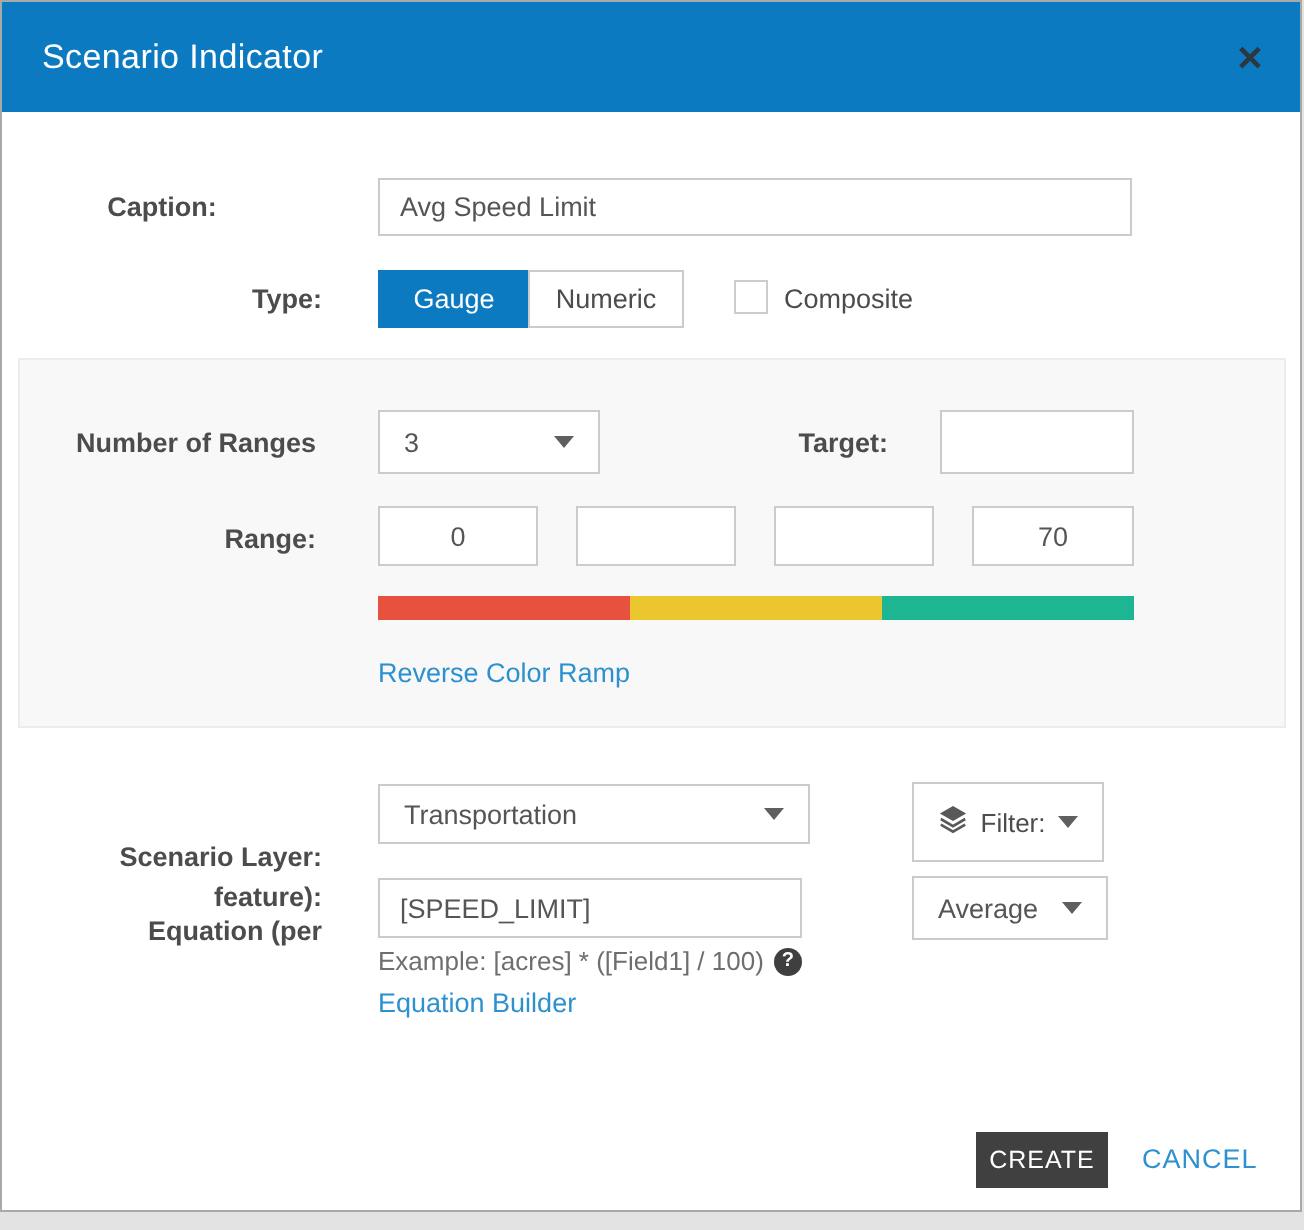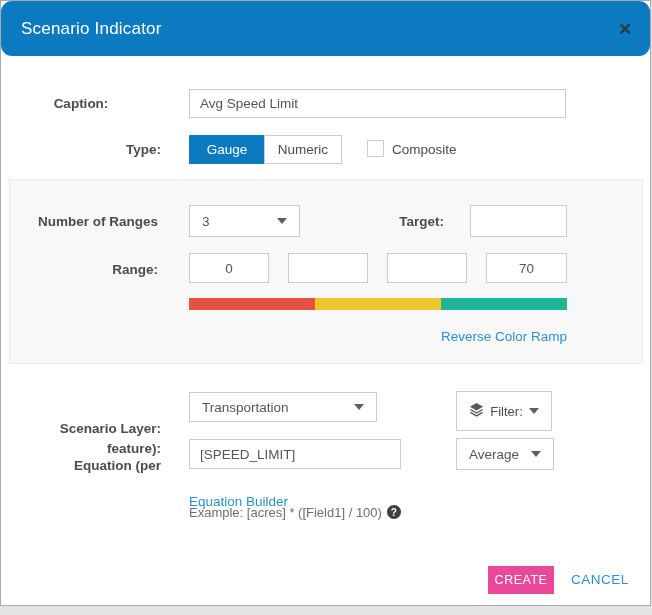--- a/index.html
+++ b/index.html
@@ -12,21 +12,21 @@
   }
   .dialog {
     position: absolute; left: 0; top: 0;
     width: 651px; height: 606px;
     background: #ffffff;
     border: 1px solid #a9a9a9;
   }
   .header {
     position: absolute; left: 0; top: 0; right: 0; height: 55px;
     background: #0c7ac1;
-    display: flex; align-items: center; border-radius: 11px;
+    display: flex; align-items: center;
   }
   .header-title {
     color: #ffffff; font-size: 17px; margin-left: 20px; font-weight: 400;
     letter-spacing: 0.2px;
   }
   .close-btn {
     position: absolute; right: 14px; top: 17px;
     width: 22px; height: 22px;
     color: #2e3640; font-size: 17px; font-weight: bold;
     display: flex; align-items: center; justify-content: center;
@@ -80,31 +80,31 @@
   }
   .filter-btn {
     position: absolute; left: 455px; top: 390px; width: 96px; height: 40px;
     border: 1px solid #cbcbcb; background: #fff;
     display: flex; align-items: center; justify-content: center; gap: 6px;
     font-size: 13px; color: #4c4c4c; cursor: pointer;
   }
   .example-row {
     position: absolute; left: 188px; top: 472px;
     font-size: 13px; color: #6e6e6e;
-    display: flex; align-items: flex-start; gap: 5px; margin-top: 32px;
+    display: flex; align-items: center; gap: 5px;
   }
   .help-icon {
     width: 14px; height: 14px; border-radius: 50%;
     background: #3f3f3f; color: #fff; font-size: 10px; font-weight: bold;
     display: inline-flex; align-items: center; justify-content: center;
     cursor: pointer;
   }
   .create-btn {
     position: absolute; left: 487px; top: 565px; width: 66px; height: 28px;
-    background: #ec4899; color: #fff; border: none;
+    background: #404040; color: #fff; border: none;
     font-size: 12.5px; font-family: "Liberation Sans", sans-serif;
     letter-spacing: 0.5px; cursor: pointer;
     display: flex; align-items: center; justify-content: center;
   }
   .cancel-link {
     position: absolute; left: 570px; top: 571px;
     color: #2d90cf; font-size: 13.5px; letter-spacing: 0.5px; cursor: pointer;
   }
   .layers-icon { display: inline-block; }
 </style>
@@ -142,24 +142,24 @@
   <input class="txt-input center" style="left: 188px; top: 252px; width: 80px; height: 30px;" value="0">
   <input class="txt-input center" style="left: 287px; top: 252px; width: 80px; height: 30px;" value="">
   <input class="txt-input center" style="left: 386px; top: 252px; width: 80px; height: 30px;" value="">
   <input class="txt-input center" style="left: 485px; top: 252px; width: 81px; height: 30px;" value="70">
 
   <div class="ramp">
     <div style="background: rgb(232, 80, 63);"></div>
     <div style="background: rgb(236, 198, 47);"></div>
     <div style="background: rgb(30, 181, 147);"></div>
   </div>
-  <div class="link" style="left:188px; top:328px; width:378px; text-align:right;">Reverse Color Ramp</div>
+  <div class="link" style="left:188px; top:328px; width:378px; text-align:left;">Reverse Color Ramp</div>
 
   <div class="label" style="top:420px;">Scenario Layer:</div>
-  <div class="dropdown" style="left:188px; top:391px; width:188px; height:30px;">
+  <div class="dropdown" style="left:188px; top:391px; width:216px; height:30px;">
     <span class="dd-value">Transportation</span>
     <span class="caret"></span>
   </div>
   <div class="filter-btn">
     <span class="layers-icon">
       <svg width="15" height="15" viewBox="0 0 16 16">
         <path d="M8 1 L15 5 L8 9 L1 5 Z" fill="#595959"></path>
         <path d="M1.5 8 L8 11.8 L14.5 8" stroke="#595959" stroke-width="1.4" fill="none"></path>
         <path d="M1.5 11 L8 14.8 L14.5 11" stroke="#595959" stroke-width="1.4" fill="none"></path>
       </svg>

